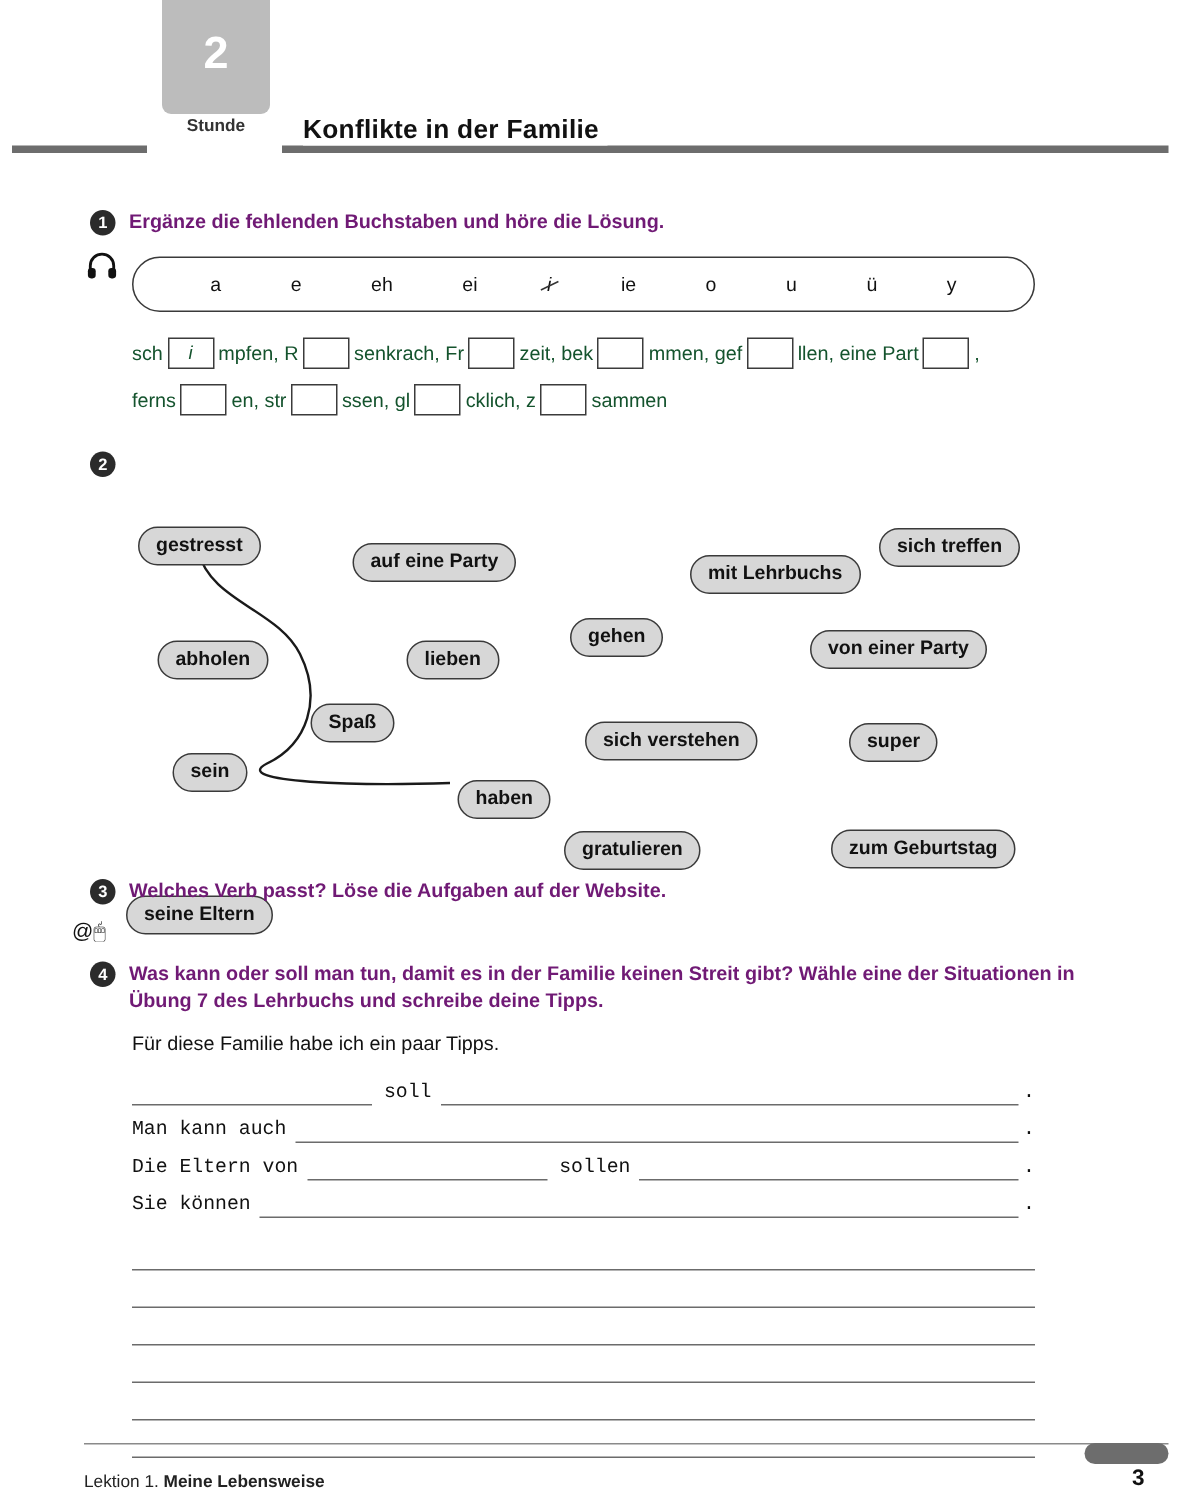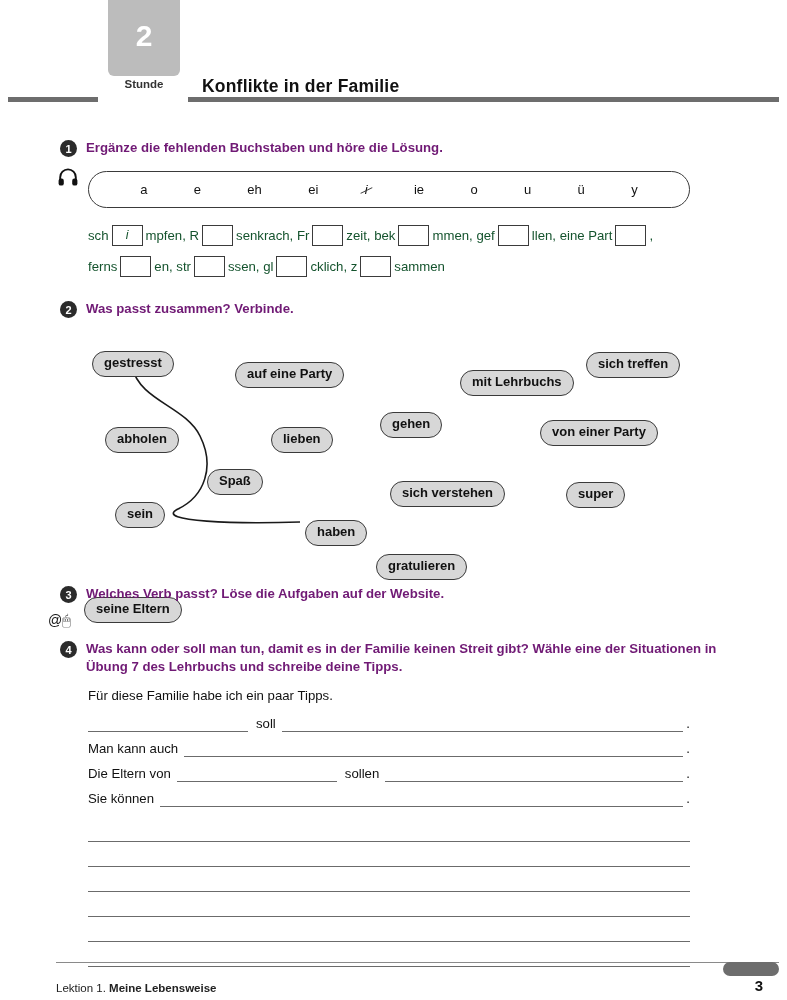--- a/index.html
+++ b/index.html
@@ -205,23 +205,24 @@
     position: absolute;
     left: 88px;
     top: 688px;
     width: 602px;
     font-size: 13.2px;
     color: #111;
   }
   .intro-line { margin-bottom: 13px; }
   .line-row {
     display: flex;
-    align-items: flex-start;
+    align-items: center;
     height: 25px;
     white-space: nowrap;
+    font-family: Liberation Mono, monospace;
   }
   .line-row .lbl { padding-right: 6px; padding-bottom: 2px; }
   .line-row .dot { padding-left: 3px; padding-bottom: 2px; }
   .rule {
     flex: 1 1 auto;
     border-bottom: 1.2px solid #6b6b6b;
     height: 16px;
   }
   .rule.fixed-160 { flex: 0 0 160px; }
   .blank-lines { margin-top: 10px; }
@@ -325,21 +326,20 @@
     <span>ssen, gl</span>
     <span class="gap"></span>
     <span>cklich, z</span>
     <span class="gap"></span>
     <span>sammen</span>
   </div>
 </div>
 
 <div class="task" id="ex2">
   <span class="num-badge">2</span>
-  <span class="task-text">Was passt zusammen? Verbinde.</span>
 </div>
 
 <div class="bubble-area" style="top:326px;">
   <svg class="connector" width="787" height="270">
     <path d="M132 41 C 140 75, 185 80, 200 110 C 215 140, 205 170, 178 183 C 152 196, 240 198, 300 196" fill="none" stroke="#1a1a1a" stroke-width="1.6"></path>
   </svg>
   <div class="bubble" style="left:92px; top:25px;">gestresst</div>
   <div class="bubble" style="left:235px; top:36px;">auf eine Party</div>
   <div class="bubble" style="left:460px; top:44px;">mit Lehrbuchs</div>
   <div class="bubble" style="left:586px; top:26px;">sich treffen</div>
@@ -347,20 +347,21 @@
   <div class="bubble" style="left:105px; top:101px;">abholen</div>
   <div class="bubble" style="left:271px; top:101px;">lieben</div>
   <div class="bubble" style="left:540px; top:94px;">von einer Party</div>
   <div class="bubble" style="left:207px; top:143px;">Spaß</div>
   <div class="bubble" style="left:390px; top:155px;text-align:center;">sich verstehen</div>
   <div class="bubble" style="left:566px; top:156px;">super</div>
   <div class="bubble" style="left:115px; top:176px;">sein</div>
   <div class="bubble" style="left:305px; top:194px;">haben</div>
   <div class="bubble" style="left:84px; top:227px;margin-top:44px;">seine Eltern</div>
   <div class="bubble" style="left:376px; top:228px;">gratulieren</div>
+  <div class="bubble" style="left:554px; top:227px;">zum Geburtstag</div>
 </div>
 
 <div class="task" id="ex3">
   <span class="num-badge">3</span>
   <span class="task-text">Welches Verb passt? Löse die Aufgaben auf der Website.</span>
 </div>
 <div class="at-icon">@🖱</div>
 
 <div class="task" id="ex4">
   <span class="num-badge">4</span>

